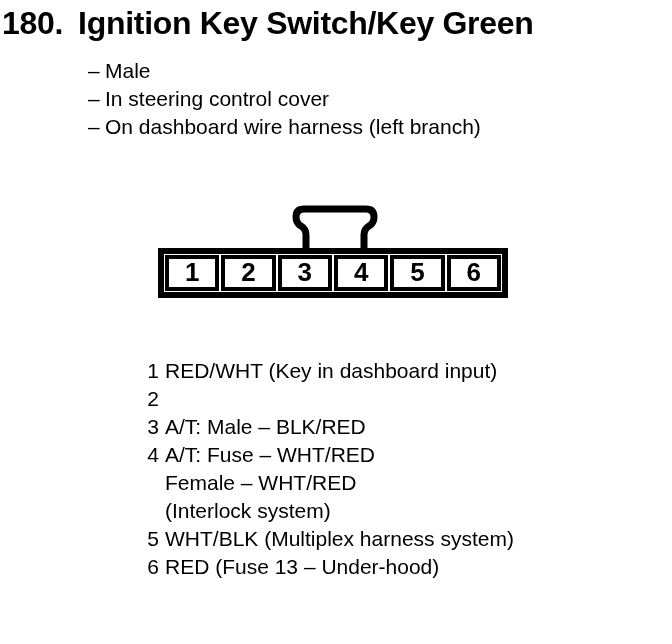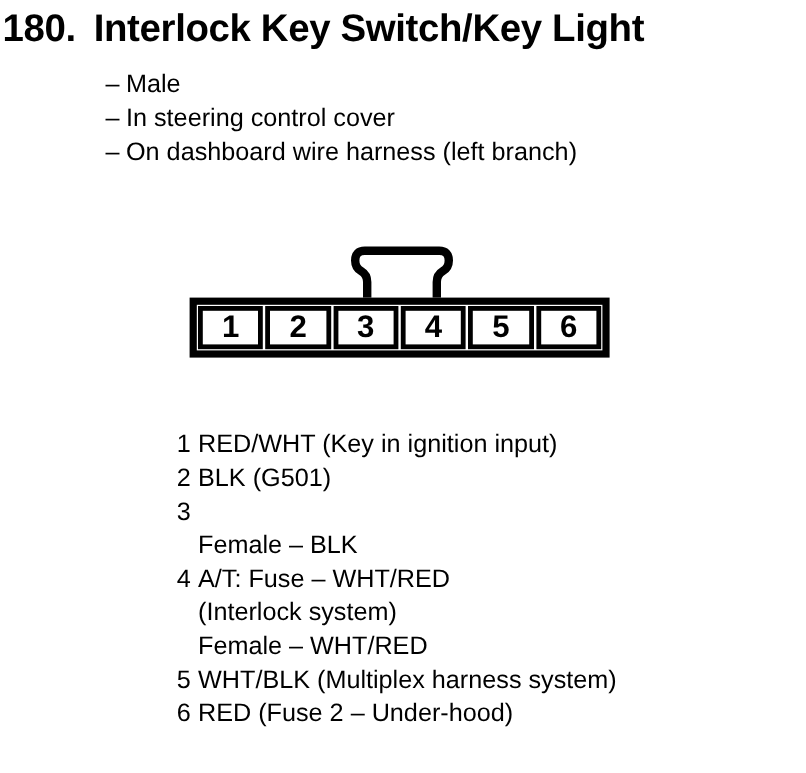--- a/index.html
+++ b/index.html
@@ -84,21 +84,21 @@
     margin-right: 6px;
   }
 </style>
 </head>
 <body>
 
 <div class="page">
 
   <div class="title-row">
     <span>180.</span>
-    <span>Interlock Key Switch/Key Light</span>
+    <span>Ignition Key Switch/Key Green</span>
   </div>
 
   <div class="notes">
     <div class="note-row">
       <span class="note-dash">–</span>
       <span>Male</span>
     </div>
     <div class="note-row">
       <span class="note-dash">–</span>
       <span>In steering control cover</span>
@@ -118,48 +118,44 @@
     <div class="pin-cell">2</div>
     <div class="pin-cell">3</div>
     <div class="pin-cell">4</div>
     <div class="pin-cell">5</div>
     <div class="pin-cell">6</div>
   </div>
 
   <div class="legend">
     <div class="legend-row">
       <span class="legend-num">1</span>
-      <span>RED/WHT (Key in ignition input)</span>
+      <span>RED/WHT (Key in dashboard input)</span>
     </div>
     <div class="legend-row">
       <span class="legend-num">2</span>
-      <span>BLK (G501)</span>
     </div>
     <div class="legend-row">
       <span class="legend-num">3</span>
-    </div>
-    <div class="legend-row">
-      <span class="legend-num"></span>
-      <span>Female – BLK</span>
+      <span>A/T: Male – BLK/RED</span>
     </div>
     <div class="legend-row">
       <span class="legend-num">4</span>
       <span>A/T: Fuse – WHT/RED</span>
     </div>
     <div class="legend-row">
       <span class="legend-num"></span>
-      <span>(Interlock system)</span>
+      <span>Female – WHT/RED</span>
     </div>
     <div class="legend-row">
       <span class="legend-num"></span>
-      <span>Female – WHT/RED</span>
+      <span>(Interlock system)</span>
     </div>
     <div class="legend-row">
       <span class="legend-num">5</span>
       <span>WHT/BLK (Multiplex harness system)</span>
     </div>
     <div class="legend-row">
       <span class="legend-num">6</span>
-      <span>RED (Fuse 2 – Under-hood)</span>
+      <span>RED (Fuse 13 – Under-hood)</span>
     </div>
   </div>
 
 </div>
 
 </body></html>

